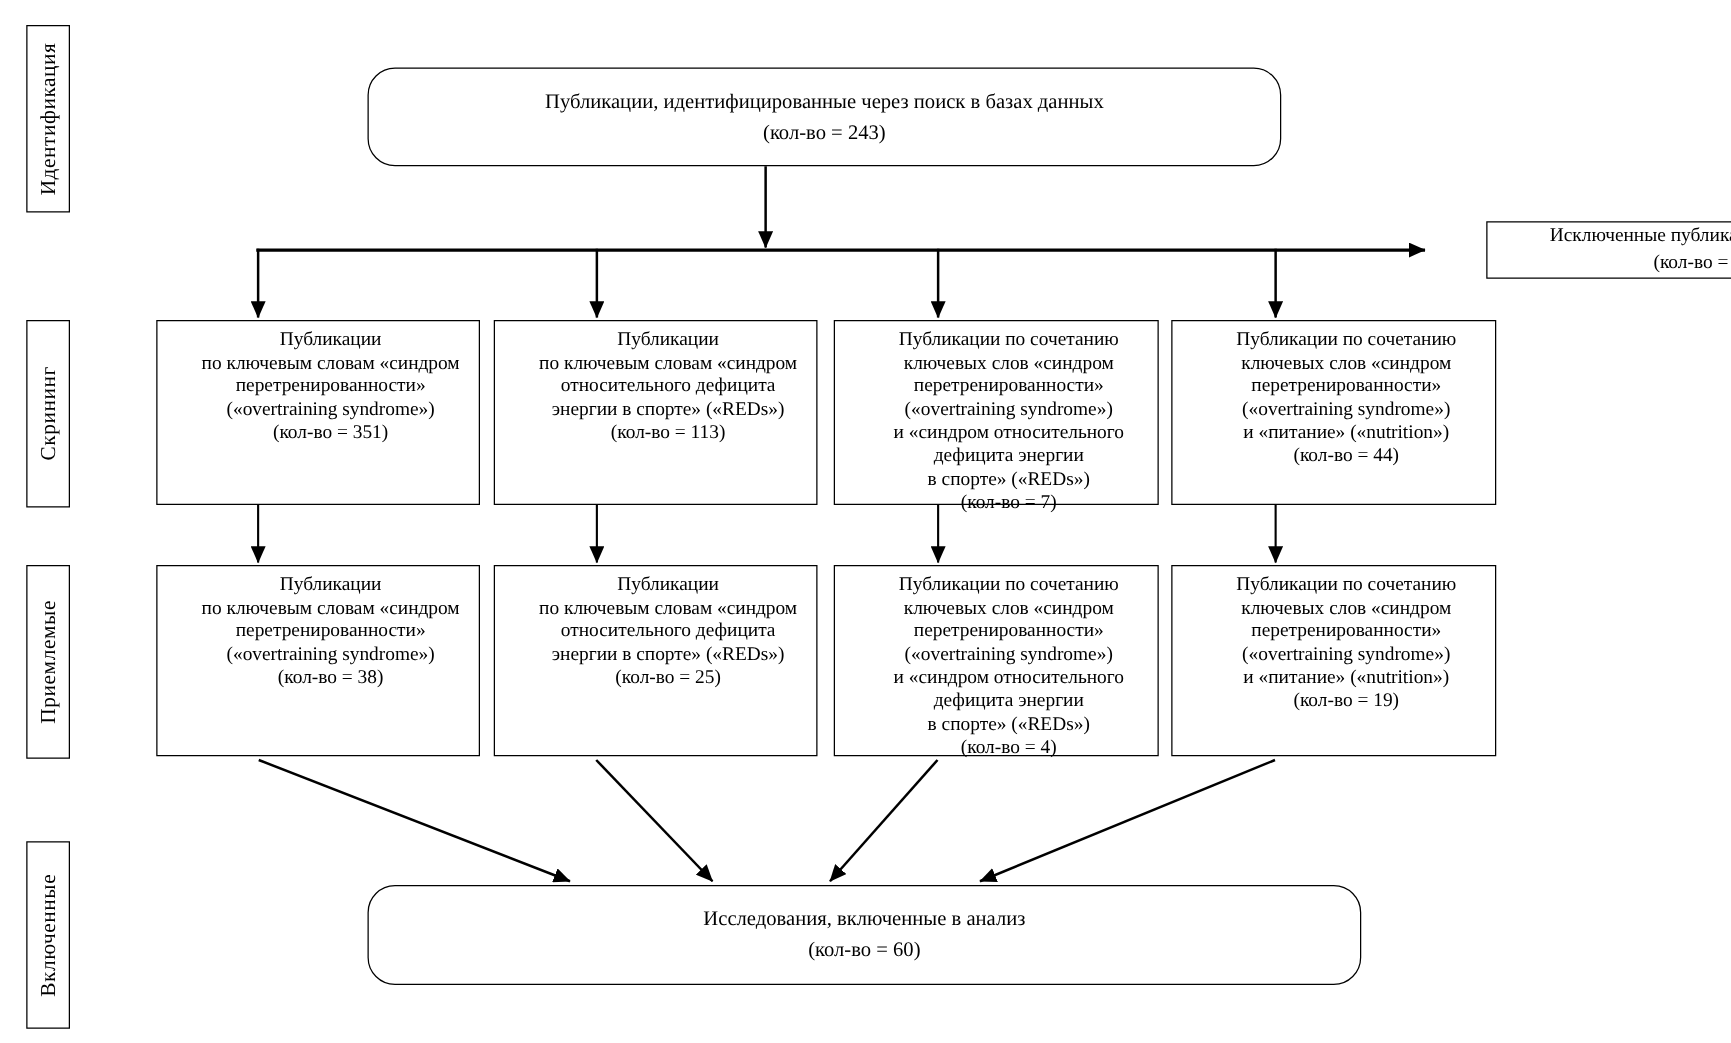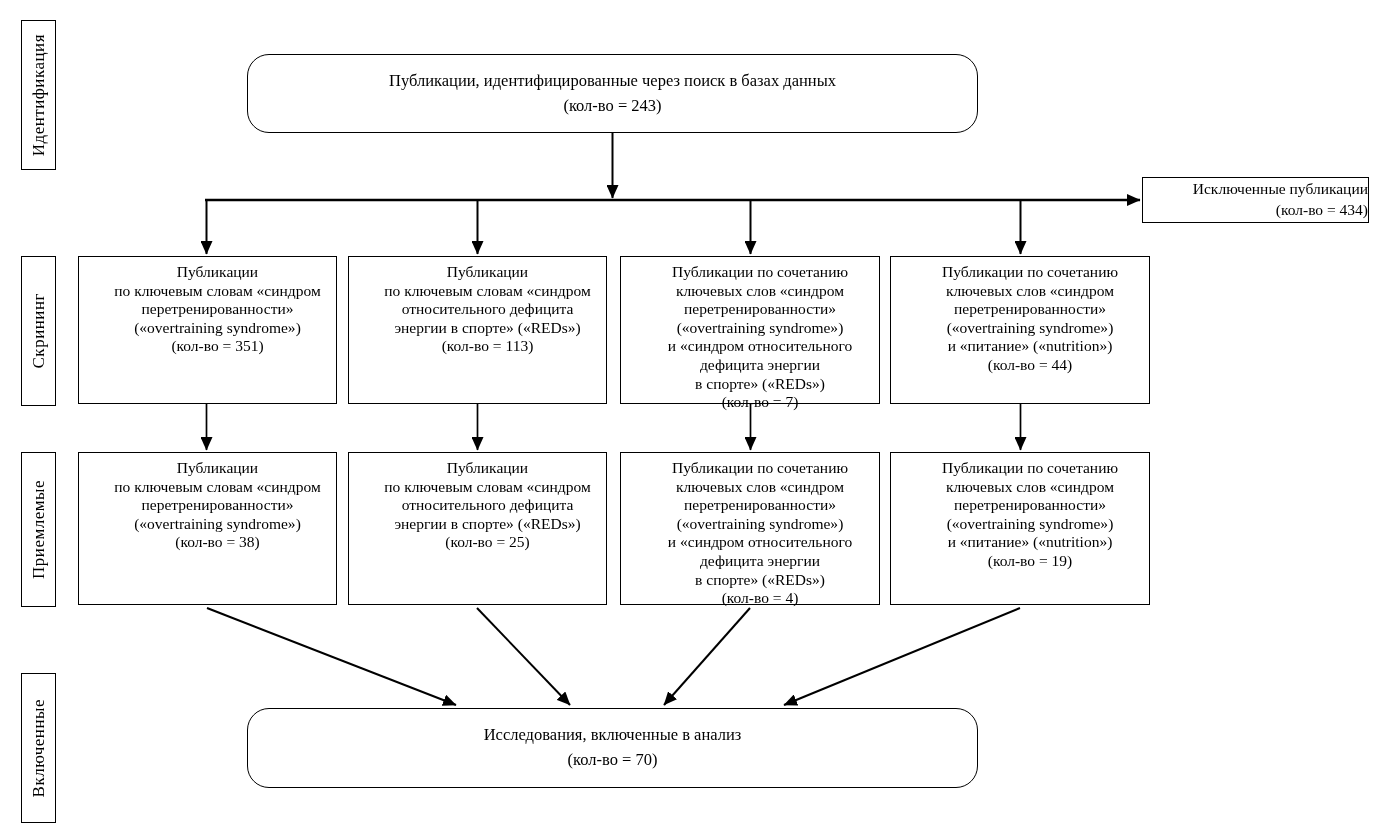--- a/index.html
+++ b/index.html
@@ -14,32 +14,33 @@
     display:flex;align-items:center;justify-content:center;
   }
   .stage span{
     writing-mode:vertical-rl;transform:rotate(180deg);
     font-size:17px;letter-spacing:.5px;white-space:nowrap;
   }
   .box{
     position:absolute;border:1.5px solid #000;background:#fff;
     font-size:15.5px;line-height:1.2;text-align:center;
     box-sizing:border-box;
+    margin-left:47px;
   }
   .box .line{white-space:nowrap;}
   .box .it{}
   .topalign{padding-top:6px;padding-left:20px;}
   .rounded{
     border-radius:22px;display:flex;flex-direction:column;
     align-items:center;justify-content:center;font-size:16.5px;line-height:1.5;
   }
   #box-identified{left:247px;top:54px;width:731px;height:79px;}
   #box-excluded{left:1142px;top:177px;width:227px;height:46px;
     display:flex;flex-direction:column;align-items:flex-end;justify-content:center;line-height:1.35;}
-  #box-included{left:247px;top:708px;width:731px;height:80px;text-align:center;}
+  #box-included{left:247px;top:708px;width:795px;height:80px;text-align:center;}
   .col1{left:78px;width:259px;}
   .col2{left:348px;width:259px;}
   .col3{left:620px;width:260px;}
   .col4{left:890px;width:260px;}
   .row-screening{top:256px;height:148px;}
   .row-eligible{top:452px;height:153px;}
   #stage-identification{top:20px;height:148px;}
   #stage-screening{top:256px;height:148px;}
   #stage-eligible{top:452px;height:153px;}
   #stage-included{top:673px;height:148px;}
@@ -133,21 +134,21 @@
       <div class="line"><span>Публикации по сочетанию</span></div>
       <div class="line"><span>ключевых слов «синдром</span></div>
       <div class="line"><span>перетренированности»</span></div>
       <div class="line"><span>(</span><span class="it">«overtraining syndrome»</span><span>)</span></div>
       <div class="line"><span>и «питание» (</span><span class="it">«nutrition»</span><span>)</span></div>
       <div class="line"><span>(кол-во = 19)</span></div>
     </div>
 
   <div class="box rounded" id="box-included">
       <div class="line"><span>Исследования, включенные в анализ</span></div>
-      <div class="line"><span>(кол-во = 70)</span></div>
+      <div class="line"><span>(кол-во = 60)</span></div>
     </div>
 
   <svg class="arrows" width="1385" height="834" viewBox="0 0 1385 834">
     <defs>
       <marker id="ah" markerUnits="userSpaceOnUse" markerWidth="14" markerHeight="12" refX="13" refY="6" orient="auto">
         <path d="M0,0 L13.5,6 L0,12 Z" fill="#000"></path>
       </marker>
     </defs>
 
     <line x1="612.5" y1="133" x2="612.5" y2="198" stroke="#000" stroke-width="2" marker-end="url(#ah)"></line>

